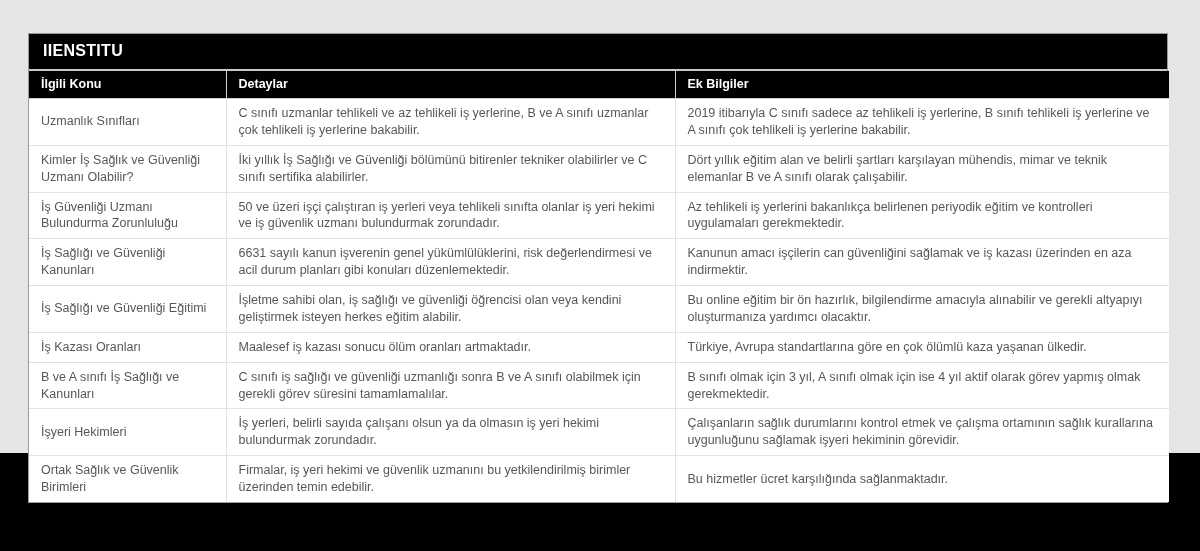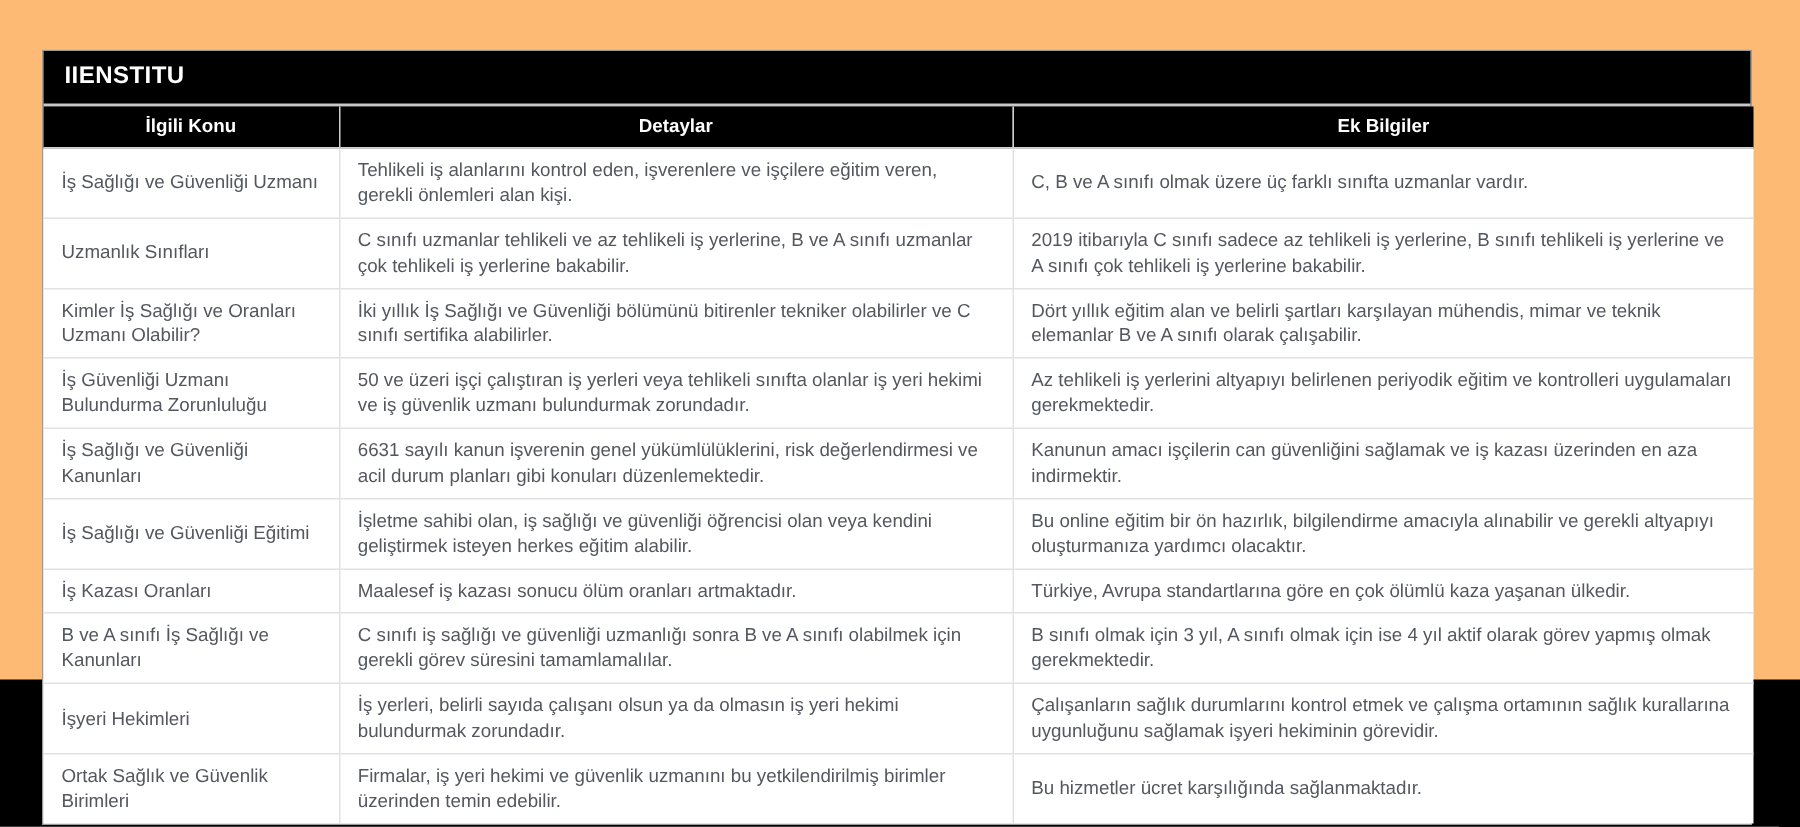--- a/index.html
+++ b/index.html
@@ -5,21 +5,21 @@
   * { margin: 0; padding: 0; box-sizing: border-box; }
   html, body {
     width: 1200px; height: 551px;
     background: #000000;
     font-family: "Liberation Sans", "DejaVu Sans", sans-serif;
     overflow: hidden;
   }
   .canvas {
     position: relative;
     width: 1200px; height: 453px;
-    background: #fdba74;
+    background: #e5e5e5;
   }
   .panel {
     position: absolute;
     left: 28px; top: 33px;
     width: 1140px;
     background: #ffffff;
     border: 1px solid #9a9a9a;
   }
   .title-bar {
     background: #000000;
@@ -34,21 +34,21 @@
     width: 100%;
     border-collapse: collapse;
     table-layout: fixed;
   }
   table.data-table col.c1 { width: 197px; }
   table.data-table col.c2 { width: 449px; }
   table.data-table col.c3 { width: 494px; }
   table.data-table thead th {
     background: #000000;
     color: #ffffff;
-    text-align: center;
+    text-align: left;
     font-size: 12.5px;
     font-weight: bold;
     padding: 6px 12px 7px 12px;
     border: 1px solid #cfcfcf;
     border-top: none;
   }
   table.data-table thead th:first-child { border-left: none; }
   table.data-table thead th:last-child { border-right: none; }
   table.data-table tbody td {
     vertical-align: middle;
@@ -79,38 +79,33 @@
         </colgroup>
       <thead>
         <tr>
           <th>İlgili Konu</th>
           <th>Detaylar</th>
           <th>Ek Bilgiler</th>
         </tr>
       </thead>
       <tbody>
         <tr>
-          <td>İş Sağlığı ve Güvenliği Uzmanı</td>
-          <td>Tehlikeli iş alanlarını kontrol eden, işverenlere ve işçilere eğitim veren, gerekli önlemleri alan kişi.</td>
-          <td>C, B ve A sınıfı olmak üzere üç farklı sınıfta uzmanlar vardır.</td>
-        </tr>
-        <tr>
           <td>Uzmanlık Sınıfları</td>
           <td>C sınıfı uzmanlar tehlikeli ve az tehlikeli iş yerlerine, B ve A sınıfı uzmanlar çok tehlikeli iş yerlerine bakabilir.</td>
           <td>2019 itibarıyla C sınıfı sadece az tehlikeli iş yerlerine, B sınıfı tehlikeli iş yerlerine ve A sınıfı çok tehlikeli iş yerlerine bakabilir.</td>
         </tr>
         <tr>
-          <td>Kimler İş Sağlığı ve Oranları Uzmanı Olabilir?</td>
+          <td>Kimler İş Sağlık ve Güvenliği Uzmanı Olabilir?</td>
           <td>İki yıllık İş Sağlığı ve Güvenliği bölümünü bitirenler tekniker olabilirler ve C sınıfı sertifika alabilirler.</td>
           <td>Dört yıllık eğitim alan ve belirli şartları karşılayan mühendis, mimar ve teknik elemanlar B ve A sınıfı olarak çalışabilir.</td>
         </tr>
         <tr>
           <td>İş Güvenliği Uzmanı Bulundurma Zorunluluğu</td>
           <td>50 ve üzeri işçi çalıştıran iş yerleri veya tehlikeli sınıfta olanlar iş yeri hekimi ve iş güvenlik uzmanı bulundurmak zorundadır.</td>
-          <td>Az tehlikeli iş yerlerini altyapıyı belirlenen periyodik eğitim ve kontrolleri uygulamaları gerekmektedir.</td>
+          <td>Az tehlikeli iş yerlerini bakanlıkça belirlenen periyodik eğitim ve kontrolleri uygulamaları gerekmektedir.</td>
         </tr>
         <tr>
           <td>İş Sağlığı ve Güvenliği Kanunları</td>
           <td>6631 sayılı kanun işverenin genel yükümlülüklerini, risk değerlendirmesi ve acil durum planları gibi konuları düzenlemektedir.</td>
           <td>Kanunun amacı işçilerin can güvenliğini sağlamak ve iş kazası üzerinden en aza indirmektir.</td>
         </tr>
         <tr>
           <td>İş Sağlığı ve Güvenliği Eğitimi</td>
           <td>İşletme sahibi olan, iş sağlığı ve güvenliği öğrencisi olan veya kendini geliştirmek isteyen herkes eğitim alabilir.</td>
           <td>Bu online eğitim bir ön hazırlık, bilgilendirme amacıyla alınabilir ve gerekli altyapıyı oluşturmanıza yardımcı olacaktır.</td>

